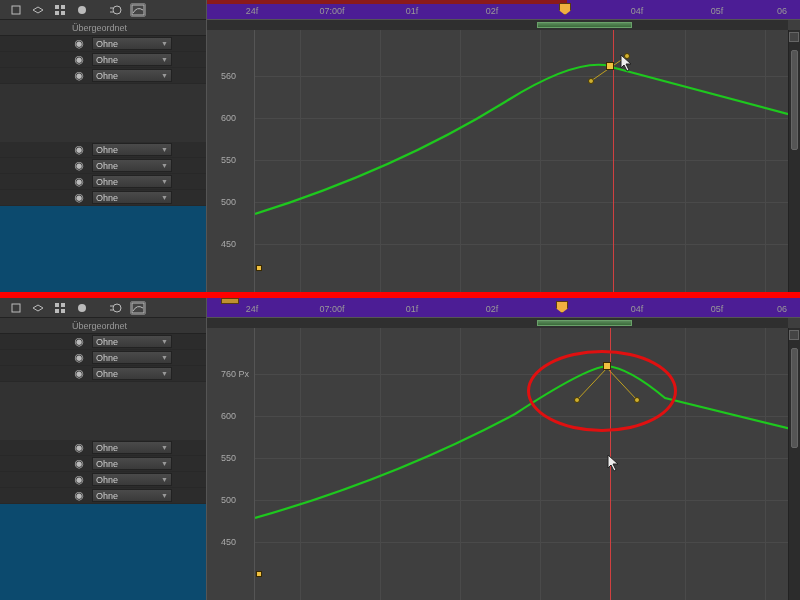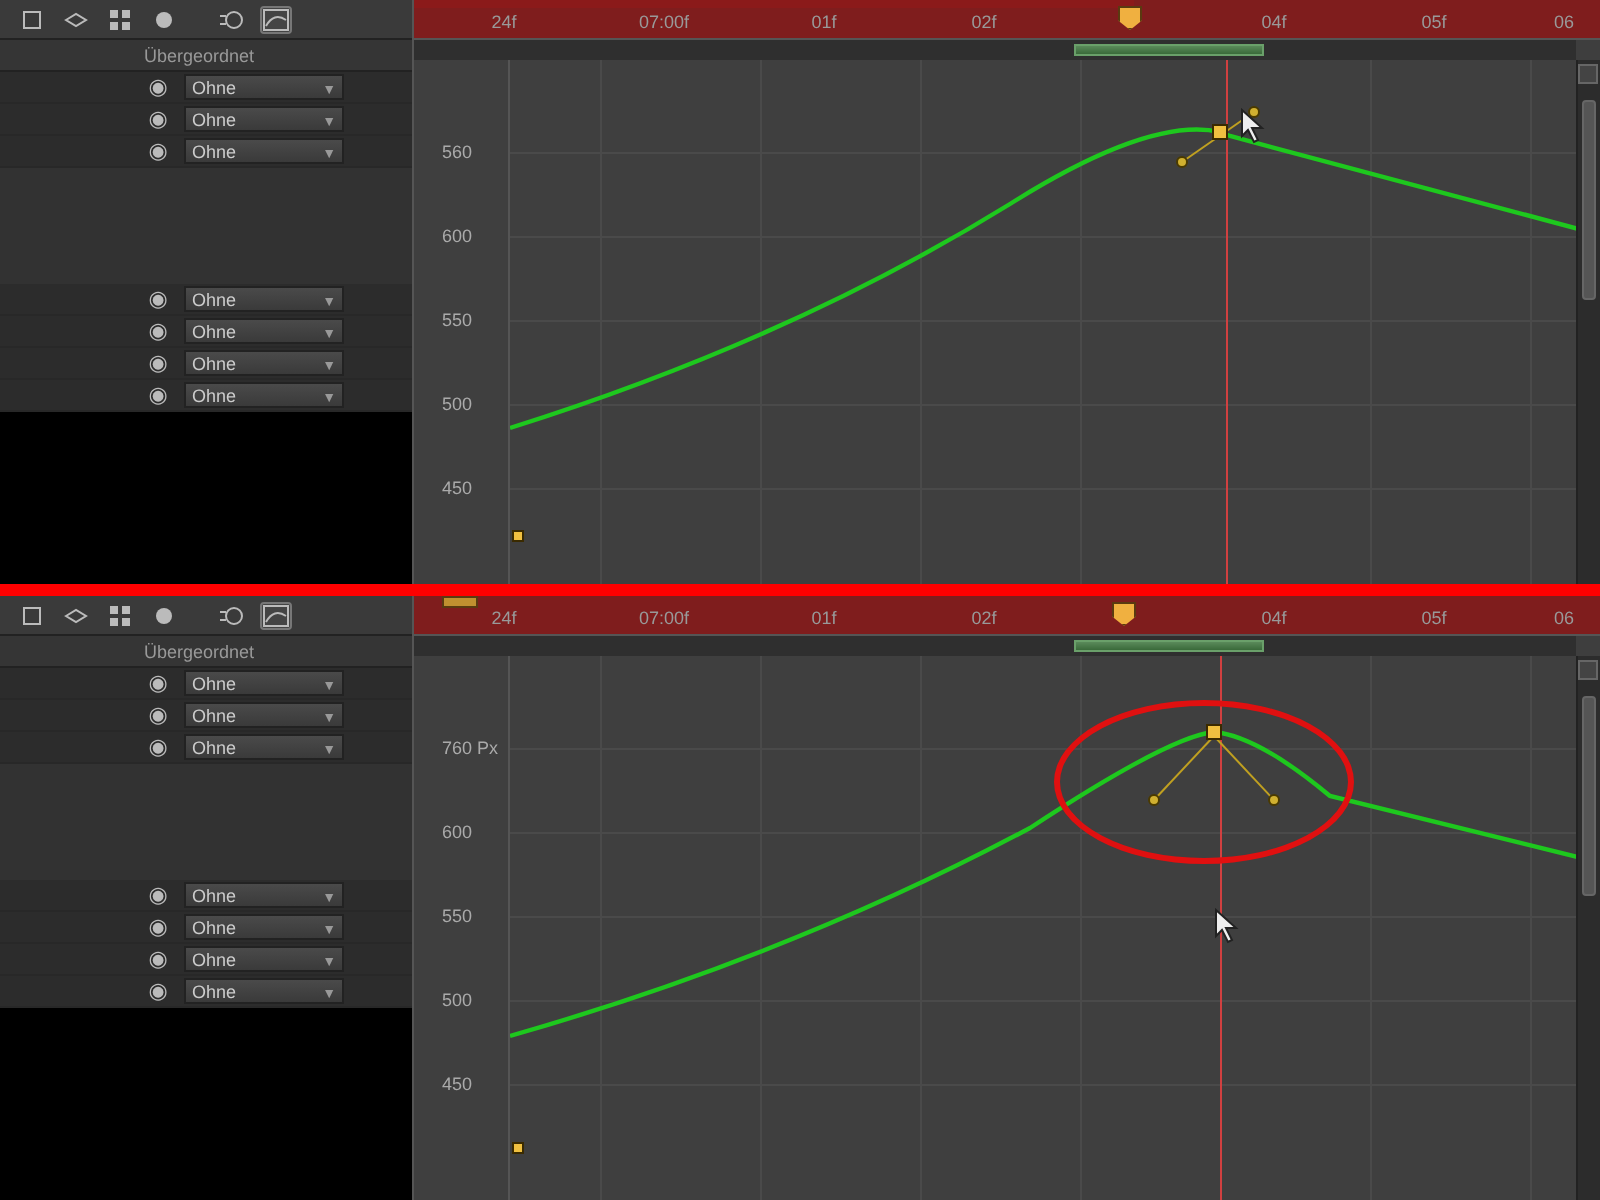--- a/index.html
+++ b/index.html
@@ -22,21 +22,21 @@
     background: #3a3a3a;
   }
   .divider-red {
     height: 6px;
     background: #ff0000;
     width: 100%;
   }
   
   .leftcol {
     width: 207px;
-    background: #000000;
+    background: #0c4a6e;
     border-right: 1px solid #555;
     position: relative;
   }
   .toolbar {
     height: 20px;
     background: #3a3a3a;
     border-bottom: 1px solid #222;
     display: flex;
     align-items: center;
     gap: 6px;
@@ -84,38 +84,38 @@
     display: flex; align-items: center; justify-content: center;
     color: #bbb;
     font-size: 11px;
     cursor: pointer;
   }
   .dropdown {
     width: 80px; height: 13px;
     background: linear-gradient(#4a4a4a,#3a3a3a);
     border: 1px solid #222;
     display: flex;
-    align-items: flex-end;
+    align-items: center;
     justify-content: space-between;
     padding: 0 3px;
     font-size: 9px;
     color: #ccc;
     cursor: pointer;
     gap: 11px;
   }
   .dd-arrow { font-size: 7px; color: #999; }
   
   .rightcol {
     flex: 1;
     position: relative;
     background: #3e3e3e;
   }
   .time-ruler {
     height: 20px;
-    background: #7f1d1d;
+    background: #4c1d95;
     position: relative;
     border-bottom: 1px solid #555;
   }
   .time-ruler .redstrip {
     position: absolute;
     top: 0; left: 0;
     height: 4px;
     width: 360px;
     background: #8b1a1a;
   }

